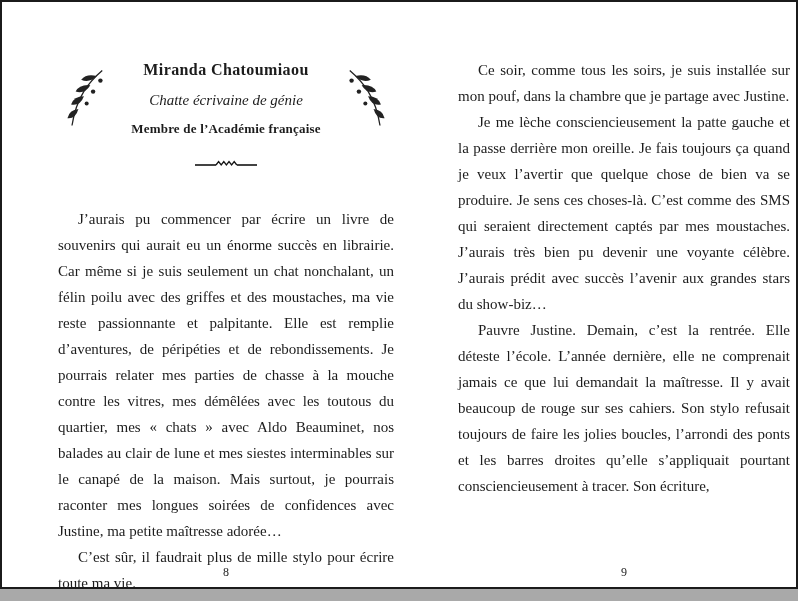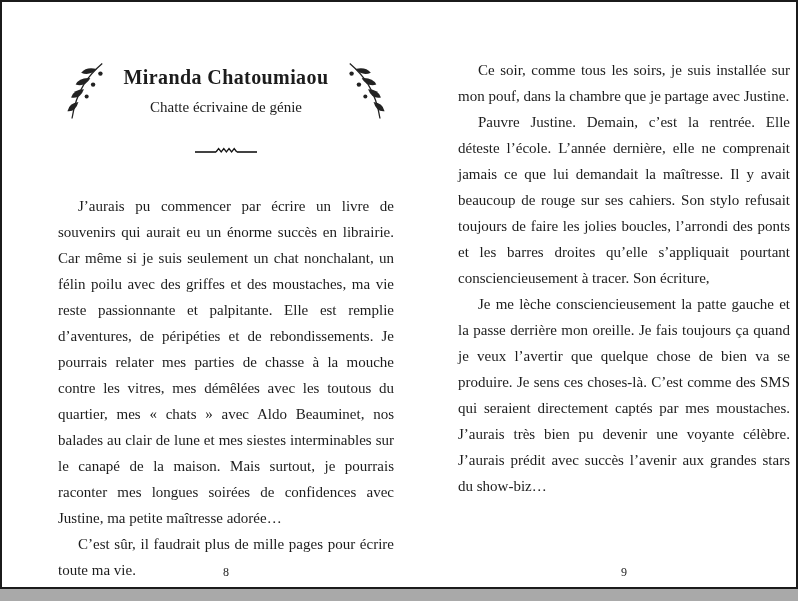--- a/index.html
+++ b/index.html
@@ -45,27 +45,28 @@
     margin-top: 56px;
     display: flex;
     align-items: center;
     justify-content: center;
     gap: 4px;
   }
   .branch { width: 46px; height: 66px; flex: 0 0 auto; }
   .branch.mirror { transform: scaleX(-1); }
   .title-block { width: 232px; text-align: center; }
   .book-title {
-    font-size: 20px;
+    font-size: 16px;
     font-weight: bold;
     letter-spacing: 0.4px;
     line-height: 24px;
   }
   .book-subtitle {
     margin-top: 9px;
+    font-style: italic;
     font-size: 15px;
     line-height: 19px;
   }
   .book-membership {
     margin-top: 11px;
     font-weight: bold;
     font-size: 13px;
     line-height: 16px;
     letter-spacing: 0.2px;
   }
@@ -117,20 +118,21 @@
             <path d="M20 48 q-10 1 -12 10 q9 1 12 -10z"></path>
             <circle cx="44" cy="17" r="2.4"></circle>
             <circle cx="36" ccy="29" cy="29" r="2.4"></circle>
             <circle cx="29" cy="42" r="2.2"></circle>
           </g>
         </svg>
 
         <div class="title-block">
           <div class="book-title">Miranda Chatoumiaou</div>
           <div class="book-subtitle">Chatte écrivaine de génie</div>
+          <div class="book-membership">Membre de l’Académie française</div>
         </div>
 
         <svg class="branch mirror" viewBox="0 0 50 72" aria-hidden="true">
           <path d="M46 6 C32 18 18 34 13 66" fill="none" stroke="#222" stroke-width="1.4"></path>
           <g fill="#222">
             <path d="M40 12 q-11 -3 -17 4 q9 4 17 -4z"></path>
             <path d="M33 22 q-12 -1 -16 7 q10 3 16 -7z"></path>
             <path d="M26 34 q-11 0 -14 9 q10 2 14 -9z"></path>
             <path d="M20 48 q-10 1 -12 10 q9 1 12 -10z"></path>
             <circle cx="44" cy="17" r="2.4"></circle>
@@ -144,32 +146,32 @@
       <div class="divider-wrap">
         <svg class="divider-svg" viewBox="0 0 66 12" aria-hidden="true">
           <path d="M2 6 H23" stroke="#141414" stroke-width="1.6" fill="none"></path>
           <path d="M23 6 l2.6 -3.4 l2.6 3.4 l2.6 -3.4 l2.6 3.4 l2.6 -3.4 l2.6 3.4 l2.6 -3.4 l2.6 3.4" stroke="#141414" stroke-width="1.3" fill="none"></path>
           <path d="M44 6 H64" stroke="#141414" stroke-width="1.6" fill="none"></path>
         </svg>
       </div>
 
       <div class="body-text">
         <p>J’aurais pu commencer par écrire un livre de souvenirs qui aurait eu un énorme succès en librairie. Car même si je suis seulement un chat nonchalant, un félin poilu avec des griffes et des moustaches, ma vie reste passionnante et palpitante. Elle est remplie d’aventures, de péripéties et de rebondissements. Je pourrais relater mes parties de chasse à la mouche contre les vitres, mes démêlées avec les toutous du quartier, mes « chats » avec Aldo Beauminet, nos balades au clair de lune et mes siestes interminables sur le canapé de la maison. Mais surtout, je pourrais raconter mes longues soirées de confidences avec Justine, ma petite maîtresse adorée…</p>
-        <p>C’est sûr, il faudrait plus de mille pages pour écrire toute ma vie.</p>
+        <p>C’est sûr, il faudrait plus de mille stylo pour écrire toute ma vie.</p>
       </div>
 
       <div class="page-number">8</div>
     </div>
 
     <div class="page page-right">
 
       <div class="body-text">
         <p>Ce soir, comme tous les soirs, je suis installée sur mon pouf, dans la chambre que je partage avec Justine.</p>
+        <p>Je me lèche consciencieusement la patte gauche et la passe derrière mon oreille. Je fais toujours ça quand je veux l’avertir que quelque chose de bien va se produire. Je sens ces choses-là. C’est comme des SMS qui seraient directement captés par mes moustaches. J’aurais très bien pu devenir une voyante célèbre. J’aurais prédit avec succès l’avenir aux grandes stars du show-biz…</p>
         <p>Pauvre Justine. Demain, c’est la rentrée. Elle déteste l’école. L’année dernière, elle ne comprenait jamais ce que lui demandait la maîtresse. Il y avait beaucoup de rouge sur ses cahiers. Son stylo refusait toujours de faire les jolies boucles, l’arrondi des ponts et les barres droites qu’elle s’appliquait pourtant consciencieusement à tracer. Son écriture,</p>
-        <p>Je me lèche consciencieusement la patte gauche et la passe derrière mon oreille. Je fais toujours ça quand je veux l’avertir que quelque chose de bien va se produire. Je sens ces choses-là. C’est comme des SMS qui seraient directement captés par mes moustaches. J’aurais très bien pu devenir une voyante célèbre. J’aurais prédit avec succès l’avenir aux grandes stars du show-biz…</p>
       </div>
 
       <div class="page-number">9</div>
     </div>
 
   </div>
 
   <div class="bottom-strip"></div>
 </div>
 

